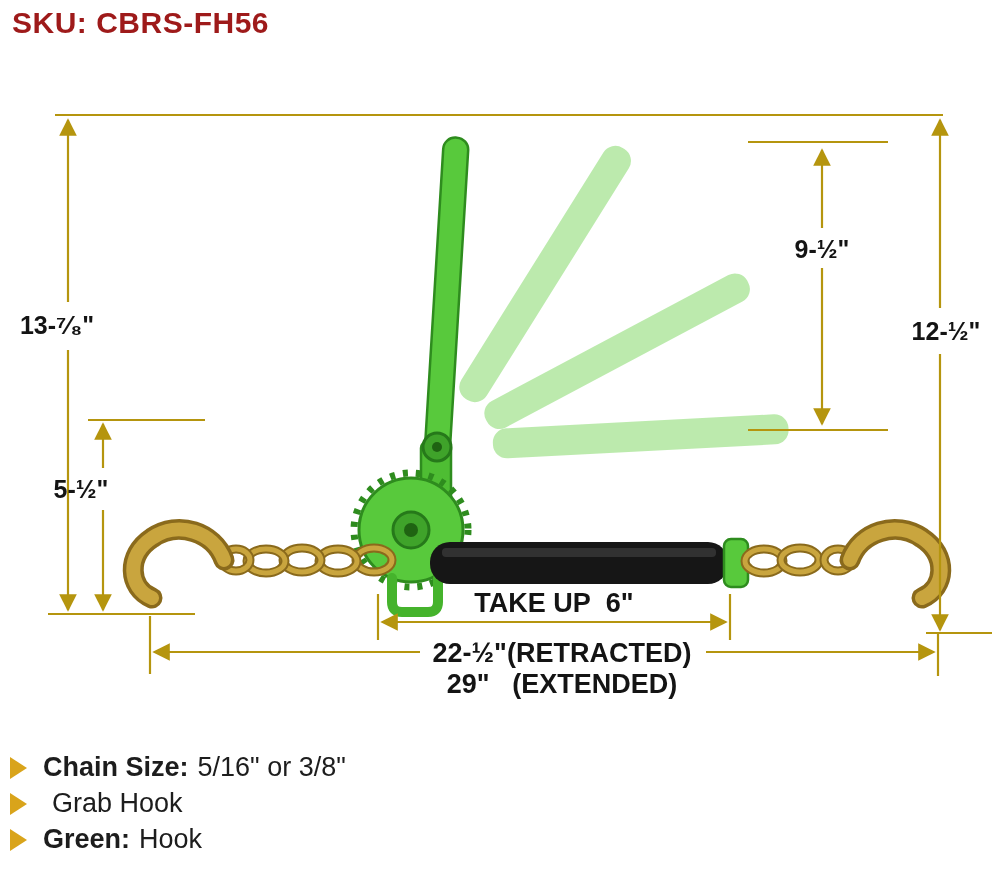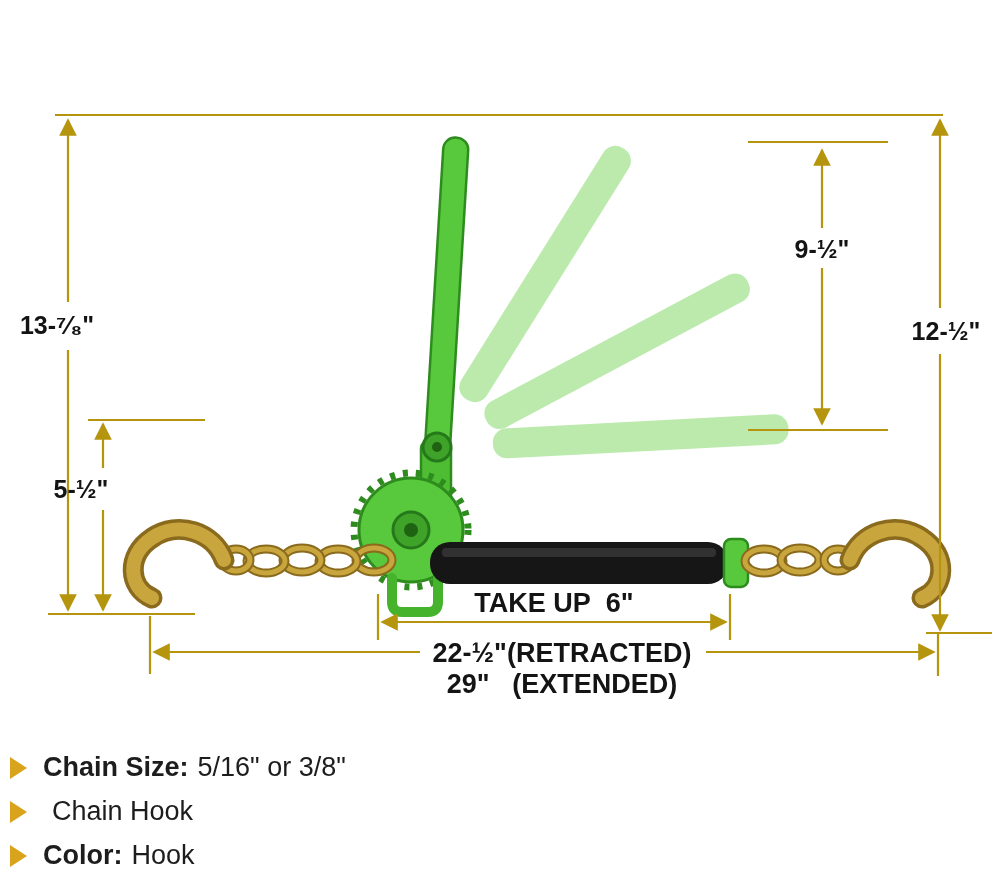--- a/index.html
+++ b/index.html
@@ -1,36 +1,37 @@
 <!DOCTYPE html>
 <html><head>
 <meta charset="utf-8">
 <style>
   html,body{margin:0;padding:0;background:#ffffff;}
   .page{position:relative;width:1000px;height:880px;background:#ffffff;overflow:hidden;
         font-family:"Liberation Sans","DejaVu Sans",sans-serif;}
   .diagram-svg{position:absolute;top:0;left:0;z-index:1;}
   .sku{position:absolute;top:6px;left:12px;z-index:2;font-size:30px;font-weight:700;
        color:#9E1A1A;letter-spacing:.5px;}
-  .specs{position:absolute;top:752px;left:10px;z-index:2;display:flex;flex-direction:column;gap:13px;}
+  .specs{position:absolute;top:752px;left:10px;z-index:2;display:flex;flex-direction:column;gap:5px;}
   .spec-row{display:flex;align-items:center;font-size:27px;color:#1d1d1d;}
   .bullet{width:0;height:0;border-left:17px solid #D9A41B;border-top:11px solid transparent;
           border-bottom:11px solid transparent;margin-right:16px;flex:0 0 auto;}
   .spec-label{font-weight:700;}
   .spec-value{font-weight:400;margin-left:9px;}
   .dimlabel{font-family:"Liberation Sans","DejaVu Sans",sans-serif;font-weight:700;
             font-size:25px;fill:#141414;}
   .lenlabel{font-size:27px;}
   .dim{stroke:#B5950E;stroke-width:2.2px;fill:none;}
 </style>
 </head>
 <body>
 
 <div class="page">
 
+  <div class="sku">SKU: CBRS-FH56</div>
 
   <svg class="diagram-svg" width="1000" height="880" viewBox="0 0 1000 880" xmlns="http://www.w3.org/2000/svg">
     <defs>
       <marker id="arr" viewBox="0 0 10 10" refX="9" refY="5" markerWidth="8" markerHeight="8" orient="auto-start-reverse">
         <path d="M0,0 L10,5 L0,10 Z" fill="#B5950E"></path>
       </marker>
     </defs>
 
     <g fill="#7FD863" opacity="0.52">
       <g transform="translate(437,447) rotate(32)">
@@ -157,22 +158,22 @@
   </svg>
 
   <div class="specs">
     <div class="spec-row">
       <span class="bullet"></span>
       <span class="spec-label">Chain Size:</span>
       <span class="spec-value">5/16" or 3/8"</span>
     </div>
     <div class="spec-row">
       <span class="bullet"></span>
-      <span class="spec-value">Chain Hook</span>
+      <span class="spec-value">Grab Hook</span>
     </div>
     <div class="spec-row">
       <span class="bullet"></span>
-      <span class="spec-label">Color:</span>
+      <span class="spec-label">Green:</span>
       <span class="spec-value">Hook</span>
     </div>
   </div>
 
 </div>
 
 </body></html>

